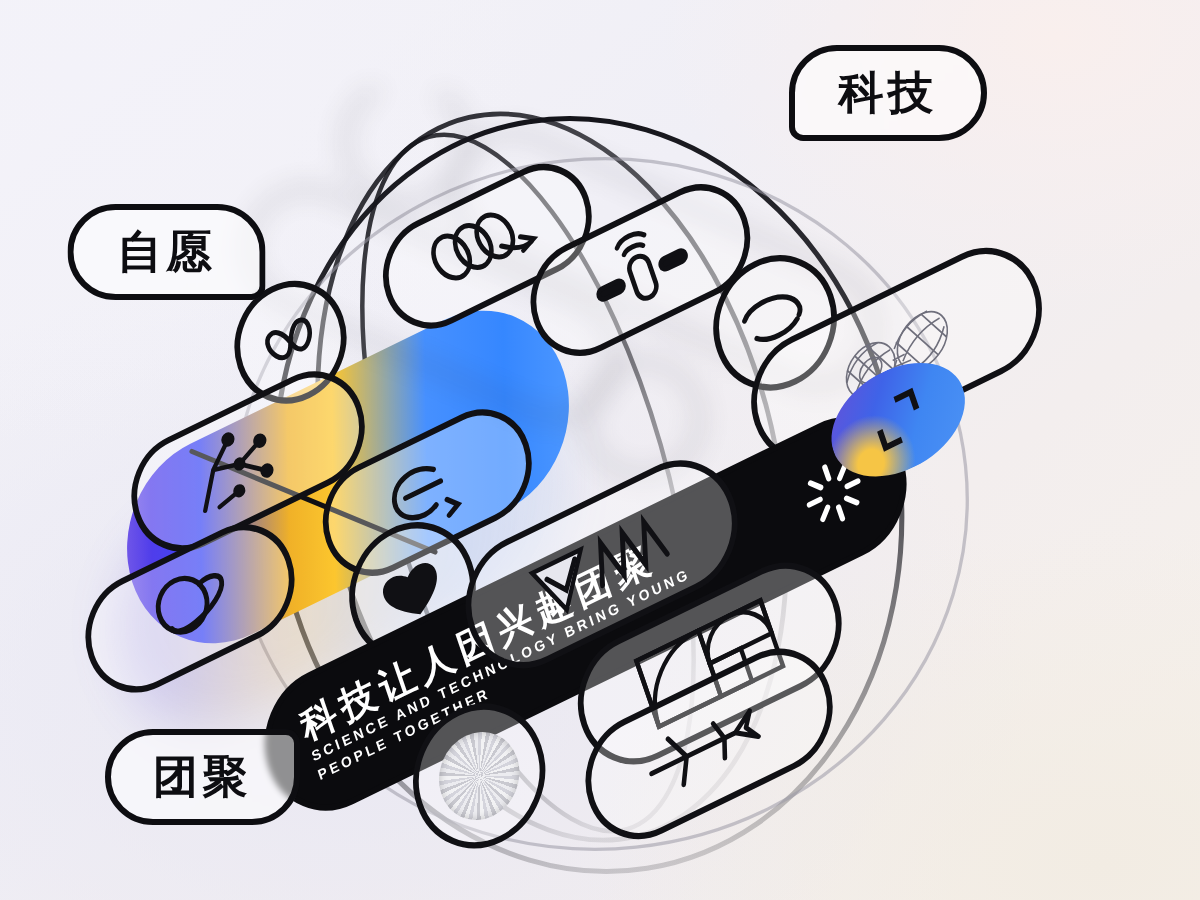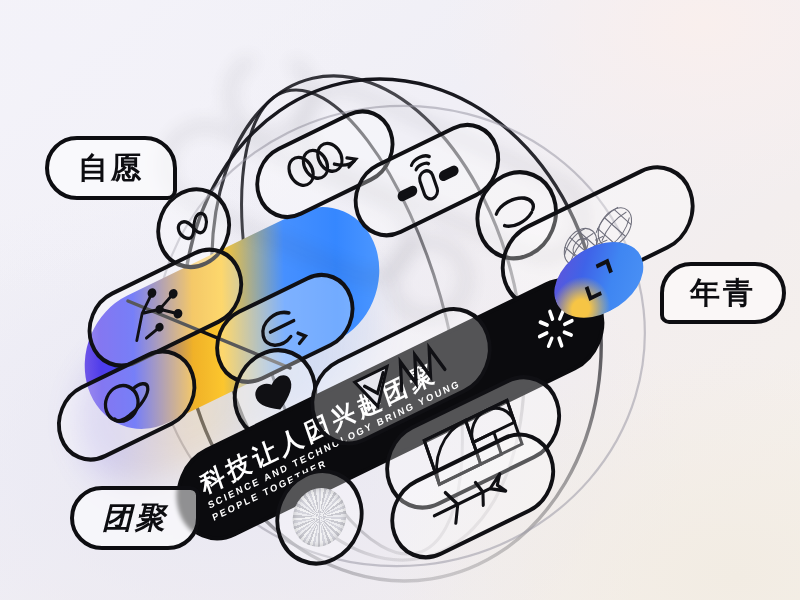--- a/index.html
+++ b/index.html
@@ -144,21 +144,21 @@
     font-family: "DejaVu Sans", sans-serif;
     font-weight: 700;
     font-size: 30px;
     color: #0d0d11;
     letter-spacing: 3px;
     backdrop-filter: blur(2px);
   }
   #tag-keji     { left: 526px; top: 30px;  width: 132px; height: 64px; border-radius: 34px 34px 34px 10px; }
   #tag-ziyuan   { left: 45px;  top: 136px; width: 132px; height: 64px; border-radius: 34px 34px 10px 34px; }
   #tag-nianqing { left: 660px; top: 262px; width: 126px; height: 62px; border-radius: 34px 34px 34px 10px; }
-  #tag-tuanju   { left: 70px;  top: 486px; width: 130px; height: 64px; border-radius: 34px 10px 34px 34px; font-style: italic; }
+  #tag-tuanju   { left: 70px;  top: 486px; width: 130px; height: 64px; border-radius: 34px 10px 34px 34px; }
 </style>
 </head>
 <body>
 
 <div id="stage">
 
   <svg class="orbits" viewBox="0 0 800 600" width="800" height="600">
     <defs>
       <linearGradient id="fade1" x1="0" y1="0" x2="0" y2="1">
         <stop offset="0%" stop-color="#14141a" stop-opacity="1"></stop>
@@ -363,23 +363,23 @@
             <path d="M4 24h62l14-9-6 9 6 9-14-9"></path>
             <path d="M30 24 L22 8 M30 24 L22 40"></path>
             <path d="M58 24 L54 12 M58 24 L54 36"></path>
           </svg>
         </span>
       </div>
     </div>
 
   </div>
 
+  <div class="tag" id="tag-keji">
+    <span>科技</span>
+  </div>
   <div class="tag" id="tag-ziyuan">
     <span>自愿</span>
   </div>
-  <div class="tag" id="tag-nianqing">
-    <span>年青</span>
-  </div>
   <div class="tag" id="tag-tuanju">
     <span>团聚</span>
   </div>
 
 </div>
 
 </body></html>

